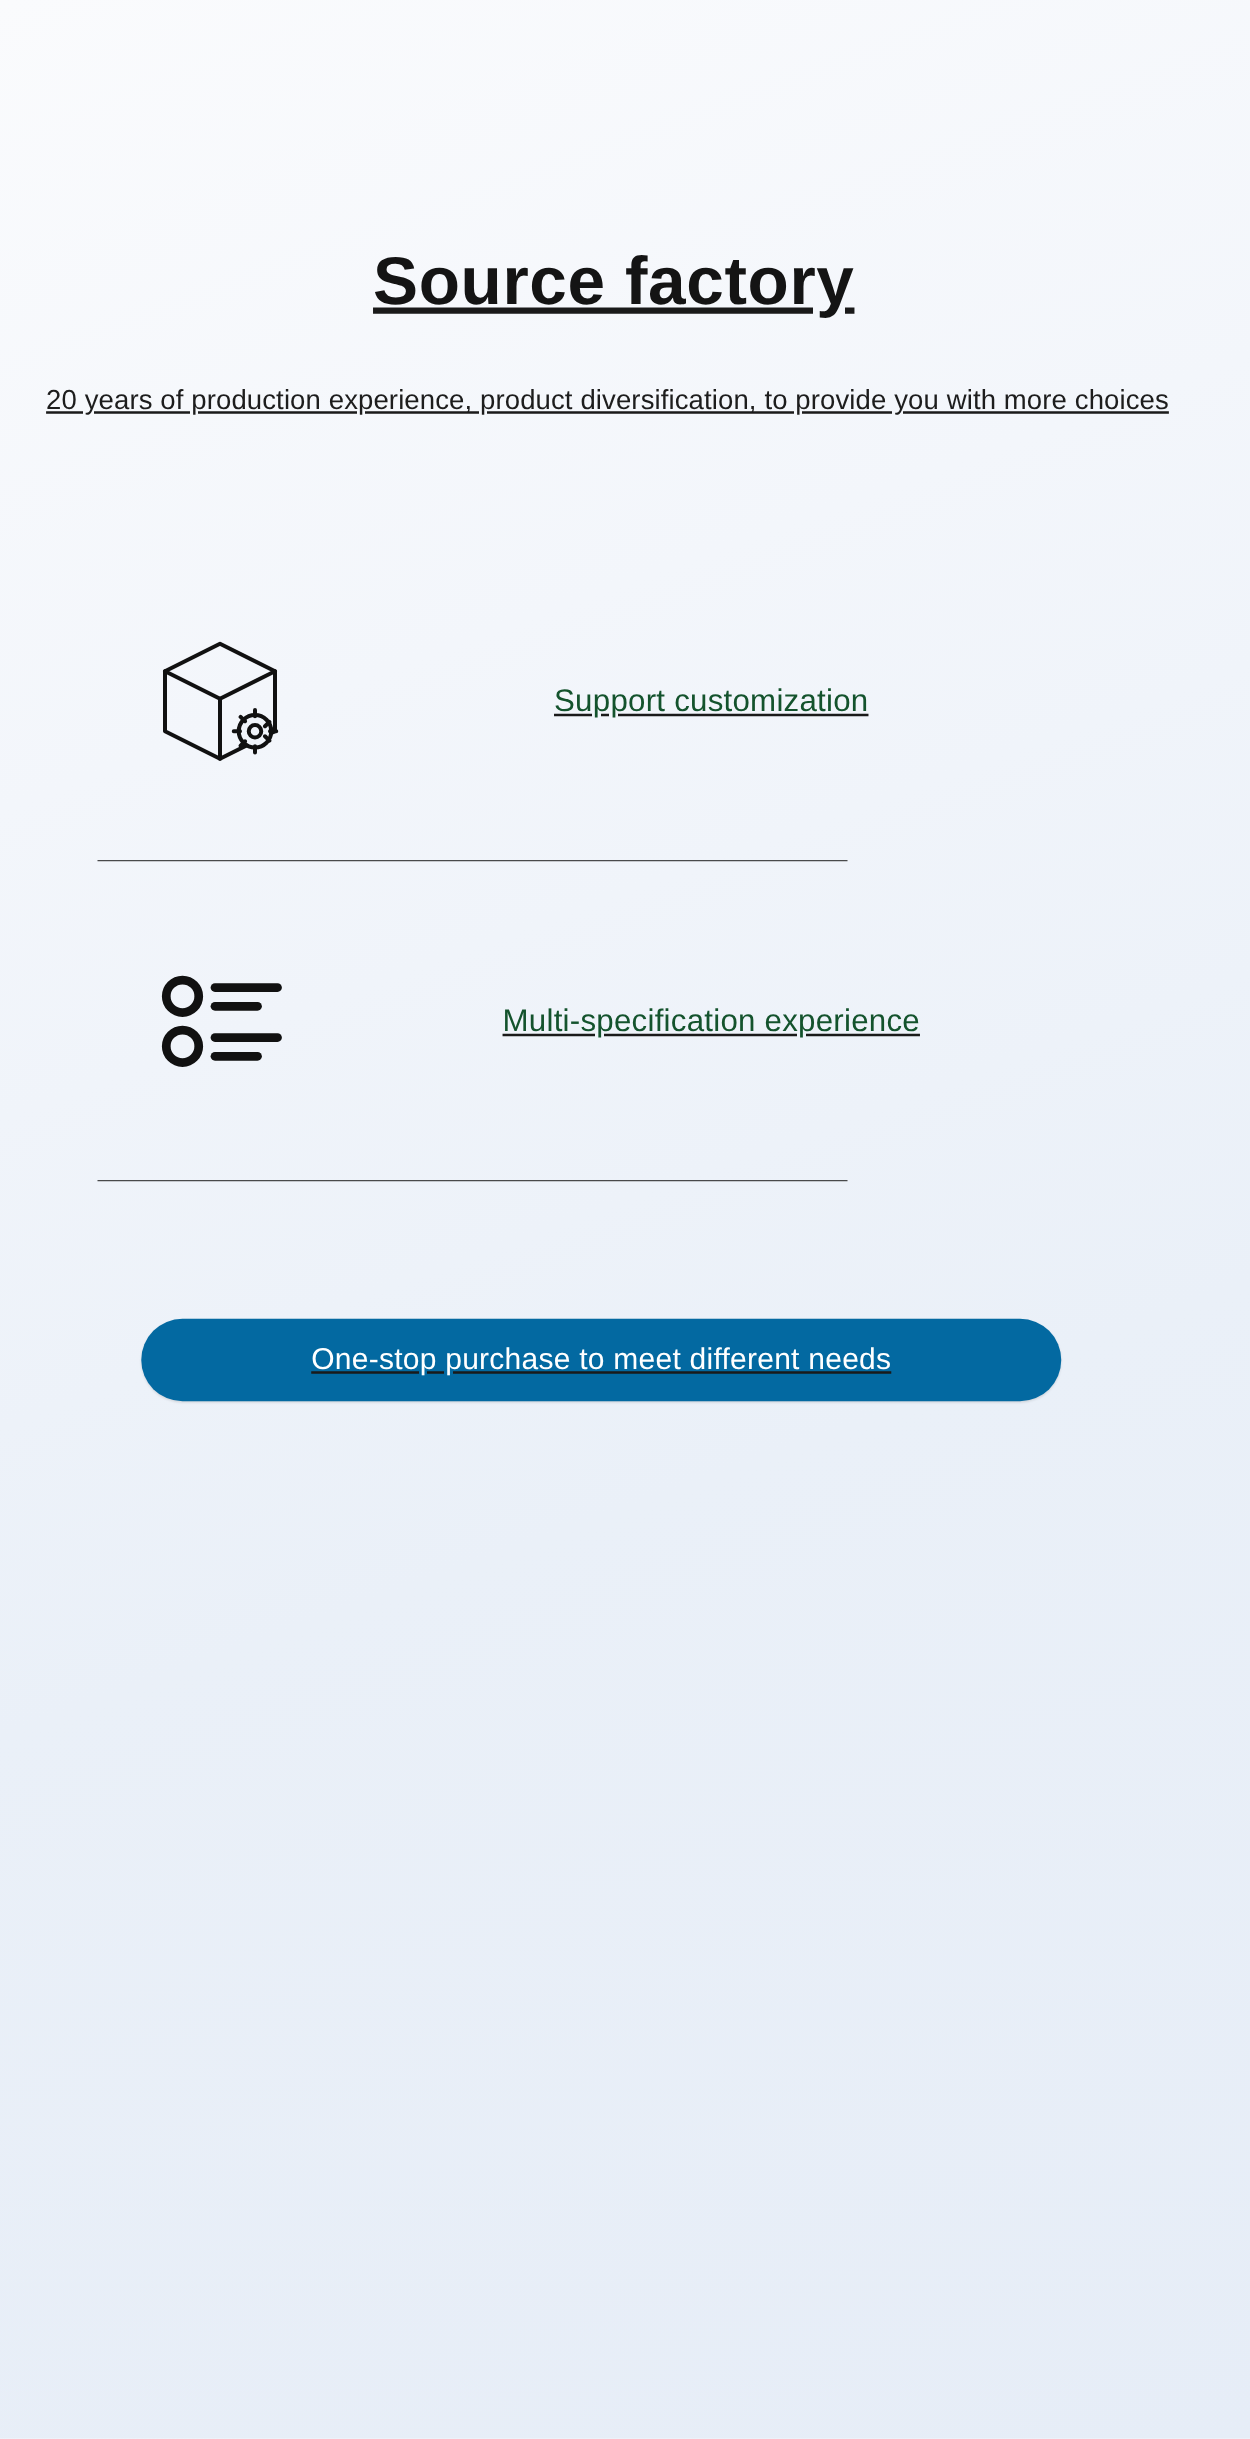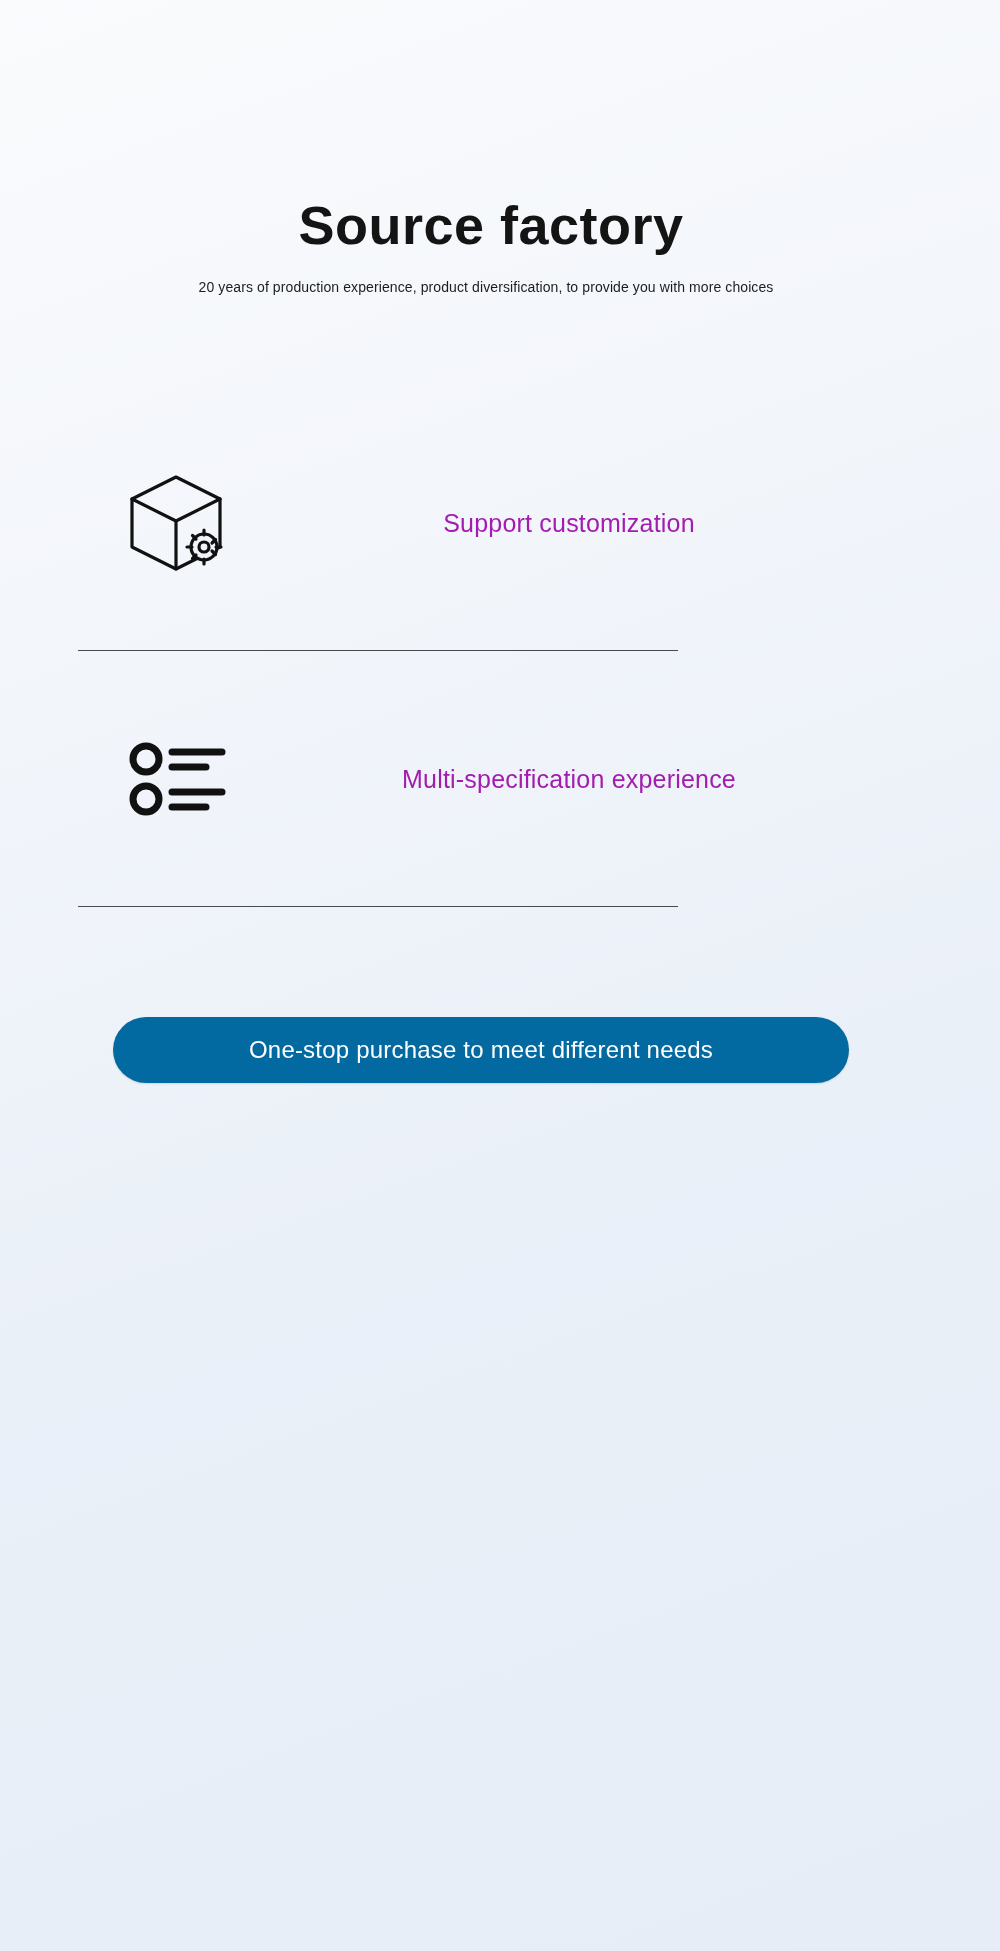--- a/index.html
+++ b/index.html
@@ -12,36 +12,37 @@
     position: relative;
     background: linear-gradient(160deg, #fafbfd 0%, #f3f6fb 28%, #eaf0f8 60%, #e6edf7 100%);
     overflow: hidden;
     color: #1a1a1a;
   }
   .page {
     position: relative;
     width: 972px;
     height: 1951px;
     padding: 0;
+    text-decoration: underline;
   }
   .hero {
     padding-top: 196px;
     text-align: center;
   }
   .hero-title {
     font-size: 54px;
     font-weight: 700;
     letter-spacing: 0.5px;
     color: #141414;
     line-height: 1.1;
     padding-left: 10px;
   }
   .hero-sub {
-    margin-top: 24px;
-    font-size: 14px;
+    margin-top: 52px;
+    font-size: 22px;
     color: #1d1d1d;
     font-weight: 400;
     letter-spacing: 0.1px;
   }
 
   .features {
     margin-top: 100px;
     width: 1000px;
   }
   .feature-row {
@@ -58,21 +59,21 @@
     align-items: center;
     justify-content: center;
   }
   .feature-icon svg {
     display: block;
   }
   .feature-label {
     flex: 1;
     text-align: center;
     font-size: 25px;
-    color: #a21caf;
+    color: #14532d;
     letter-spacing: 0.2px;
     padding-right: 140px;
   }
   .feature-rule {
     position: absolute;
     left: 78px;
     right: 322px;
     bottom: 0;
     height: 1px;
     background: #2b2b2b;

